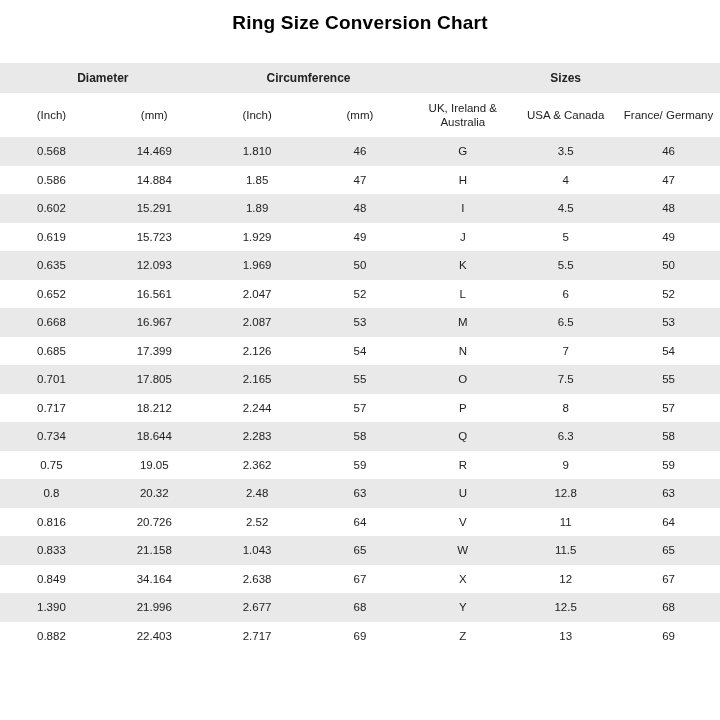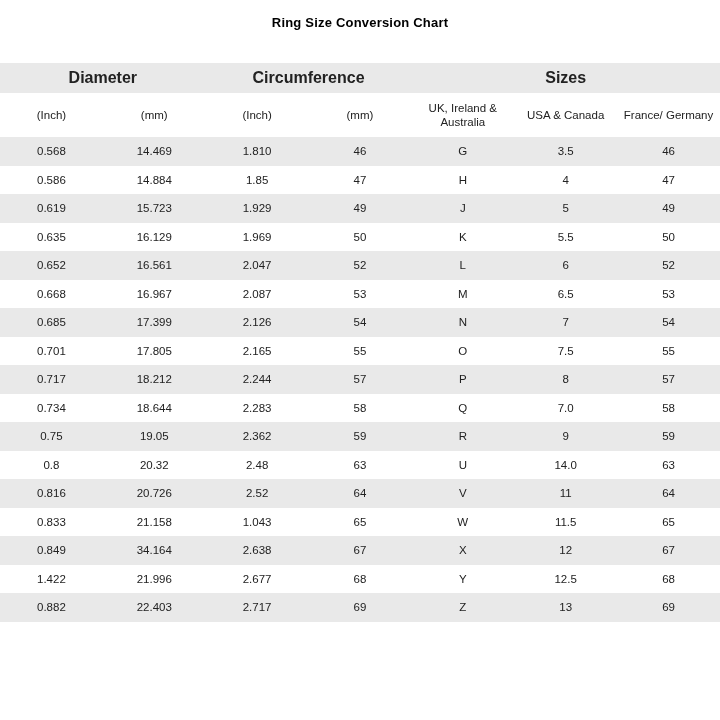--- a/index.html
+++ b/index.html
@@ -14,41 +14,41 @@
     width: 720px;
     height: 720px;
     background: #ffffff;
     font-family: "Liberation Sans", "DejaVu Sans", sans-serif;
     color: var(--text-color);
     overflow: hidden;
   }
   .title {
     margin: 14px 0 0 0;
     text-align: center;
-    font-size: 13px;
+    font-size: 19px;
     line-height: 17px;
     font-weight: 700;
     color: var(--title-color);
     letter-spacing: 0.2px;
   }
   .ring-table {
     width: 720px;
     table-layout: fixed;
     border-collapse: collapse;
     margin-top: 32px;
   }
   .ring-table th, .ring-table td {
     text-align: center;
     vertical-align: middle;
     padding: 0;
   }
   .group-row th {
     height: 30px;
     background: var(--header-bg);
-    font-size: 16px;
+    font-size: 12px;
     font-weight: 700;
   }
   .sub-row th {
     height: 44px;
     background: var(--row-bg);
     font-size: 11.5px;
     font-weight: 400;
     line-height: 14px;
   }
   tbody td {
@@ -97,31 +97,40 @@
         <tr>
           <td>0.586</td>
           <td>14.884</td>
           <td>1.85</td>
           <td>47</td>
           <td>H</td>
           <td>4</td>
           <td>47</td>
         </tr>
         <tr>
+          <td>0.602</td>
+          <td>15.291</td>
+          <td>1.89</td>
+          <td>48</td>
+          <td>I</td>
+          <td>4.5</td>
+          <td>48</td>
+        </tr>
+        <tr>
           <td>0.619</td>
           <td>15.723</td>
           <td>1.929</td>
           <td>49</td>
           <td>J</td>
           <td>5</td>
           <td>49</td>
         </tr>
         <tr>
           <td>0.635</td>
-          <td>16.129</td>
+          <td>12.093</td>
           <td>1.969</td>
           <td>50</td>
           <td>K</td>
           <td>5.5</td>
           <td>50</td>
         </tr>
         <tr>
           <td>0.652</td>
           <td>16.561</td>
           <td>2.047</td>
@@ -165,39 +174,39 @@
           <td>P</td>
           <td>8</td>
           <td>57</td>
         </tr>
         <tr>
           <td>0.734</td>
           <td>18.644</td>
           <td>2.283</td>
           <td>58</td>
           <td>Q</td>
-          <td>7.0</td>
+          <td>6.3</td>
           <td>58</td>
         </tr>
         <tr>
           <td>0.75</td>
           <td>19.05</td>
           <td>2.362</td>
           <td>59</td>
           <td>R</td>
           <td>9</td>
           <td>59</td>
         </tr>
         <tr>
           <td>0.8</td>
           <td>20.32</td>
           <td>2.48</td>
           <td>63</td>
           <td>U</td>
-          <td>14.0</td>
+          <td>12.8</td>
           <td>63</td>
         </tr>
         <tr>
           <td>0.816</td>
           <td>20.726</td>
           <td>2.52</td>
           <td>64</td>
           <td>V</td>
           <td>11</td>
           <td>64</td>
@@ -214,21 +223,21 @@
         <tr>
           <td>0.849</td>
           <td>34.164</td>
           <td>2.638</td>
           <td>67</td>
           <td>X</td>
           <td>12</td>
           <td>67</td>
         </tr>
         <tr>
-          <td>1.422</td>
+          <td>1.390</td>
           <td>21.996</td>
           <td>2.677</td>
           <td>68</td>
           <td>Y</td>
           <td>12.5</td>
           <td>68</td>
         </tr>
         <tr>
           <td>0.882</td>
           <td>22.403</td>

